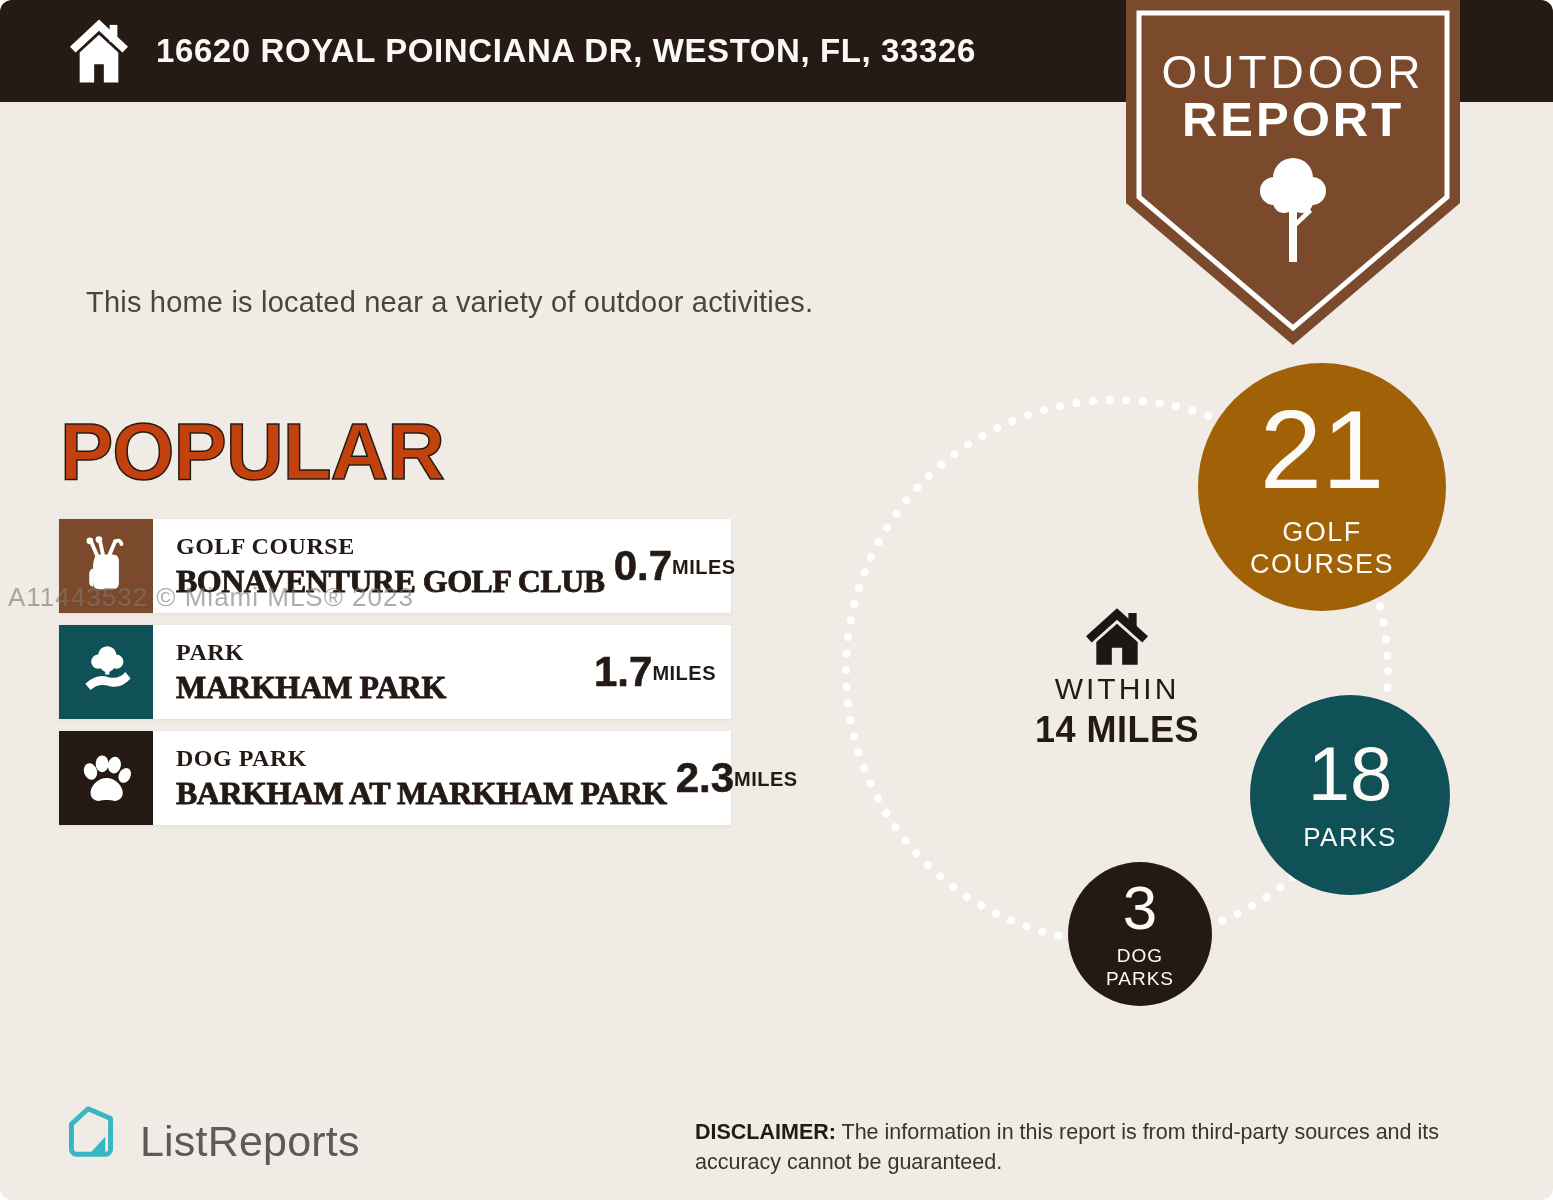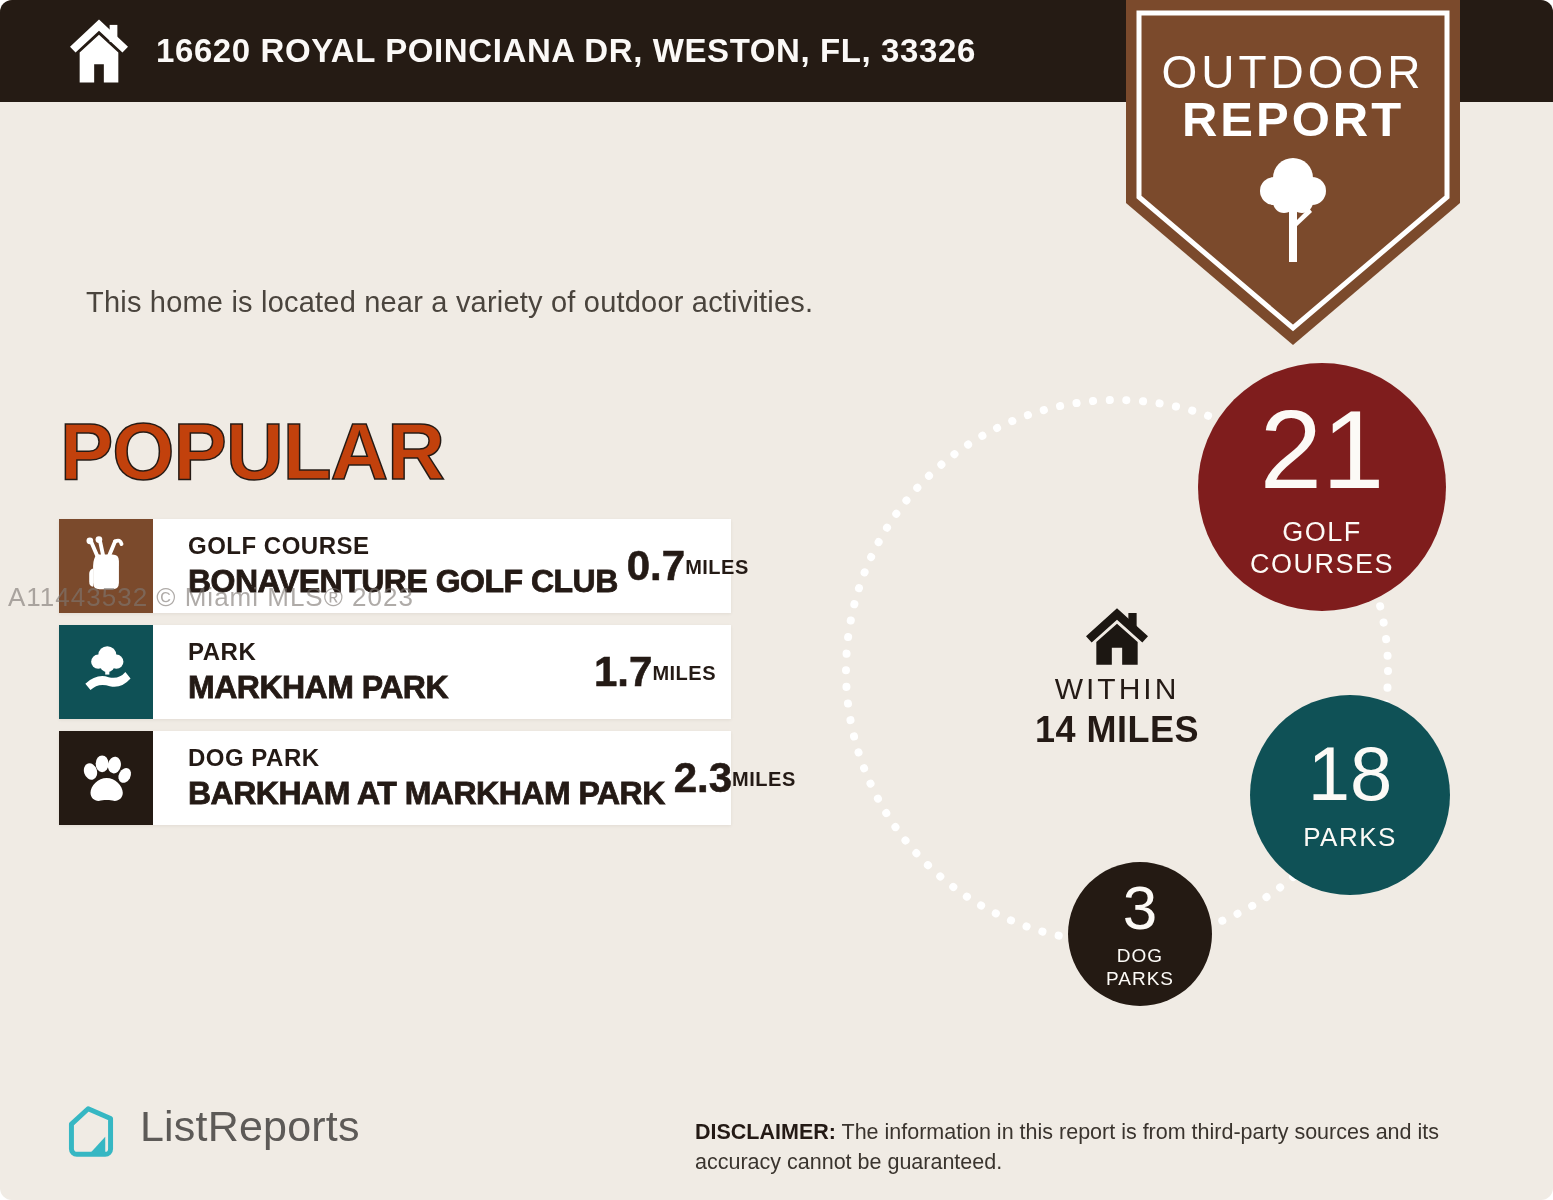--- a/index.html
+++ b/index.html
@@ -28,21 +28,21 @@
   }
   .hero-sub{position:absolute;left:63px;top:286px;font-size:29px;color:#4a443d;letter-spacing:.2px;margin-left:23px;}
   
   .popular-heading{
     position:absolute;left:60px;top:406px;font-size:80px;font-weight:700;
     letter-spacing:-1px;color:#c2410c;-webkit-text-stroke:1.5px #241a15;
   }
   .cards{position:absolute;left:59px;top:519px;width:672px;display:flex;flex-direction:column;gap:12px;}
   .card{height:94px;background:#ffffff;display:flex;align-items:stretch;box-shadow:0 1px 3px rgba(60,45,30,.08);}
   .card-icon{width:94px;flex:none;display:flex;align-items:center;justify-content:center;}
-  .card-body{flex:1;display:flex;flex-direction:column;justify-content:center;padding-left:35px;}
+  .card-body{flex:1;display:flex;flex-direction:column;justify-content:center;padding-left:23px;font-family:Liberation Serif, serif;}
   .card-category{font-size:24px;font-weight:700;letter-spacing:.5px;color:#241a15;}
   .card-name{font-size:32px;font-weight:700;letter-spacing:-.5px;color:#241a15;margin-top:3px;-webkit-text-stroke:.8px #241a15;white-space:nowrap;}
   .card-distance{width:140px;flex:none;display:flex;flex-direction:row;align-items:center;justify-content:center;padding-right:6px;}
   .distance-value{font-size:42px;font-weight:700;color:#241a15;-webkit-text-stroke:.6px #241a15;line-height:1;}
   .distance-unit{font-size:20px;font-weight:700;letter-spacing:.5px;color:#241a15;margin-top:2px;}
   
   .watermark{
     position:absolute;left:8px;top:582px;font-size:26px;letter-spacing:1px;
     color:rgba(126,120,114,.62);z-index:5;
   }
@@ -61,21 +61,21 @@
   .c-park .value{font-size:76px;}
   .c-park .label{font-size:26px;}
   .c-dog{left:1068px;top:862px;width:144px;height:144px;}
   .c-dog .value{font-size:62px;}
   .c-dog .label{font-size:19px;width:92px;margin-top:6px;letter-spacing:1px;}
   .house-marker{position:absolute;left:1086px;top:606px;z-index:2;}
   .within{position:absolute;left:997px;top:672px;width:240px;text-align:center;z-index:2;}
   .within .w1{font-size:30px;letter-spacing:3px;color:#241a15;}
   .within .w2{font-size:36px;font-weight:700;letter-spacing:.5px;color:#241a15;margin-top:3px;}
   
-  .brand{position:absolute;left:58px;top:1102px;display:flex;align-items:flex-start;gap:16px;}
+  .brand{position:absolute;left:58px;top:1102px;display:flex;align-items:flex-end;gap:16px;}
   .brand-name{font-size:43px;color:#5d5a57;font-weight:500;letter-spacing:.2px;}
   .disclaimer{
     position:absolute;left:695px;top:1117px;width:810px;font-size:21.5px;
     line-height:30px;color:#3a342e;
   }
   .disclaimer b{color:#241a15;}
 </style>
 </head>
 <body>
 
@@ -186,21 +186,21 @@
     </div>
 
   </div>
 
   <div class="watermark">A11443532 © Miami MLS® 2023</div>
 
   <svg class="ring" width="560" height="560">
     <circle cx="280" cy="280" r="271" fill="none" stroke="#ffffff" stroke-width="8" stroke-linecap="round" stroke-dasharray="0.1 16.6"></circle>
   </svg>
 
-  <div class="stat-circle c-golf" style="background-color: #7f1d1d;">
+  <div class="stat-circle c-golf" style="background-color: #a16207;">
     <div class="value">21</div>
     <div class="label">GOLF COURSES</div>
   </div>
 
   <div class="stat-circle c-park" style="background-color: rgb(15, 81, 86);">
     <div class="value">18</div>
     <div class="label">PARKS</div>
   </div>
 
   <div class="stat-circle c-dog" style="background-color: rgb(36, 26, 19);">

